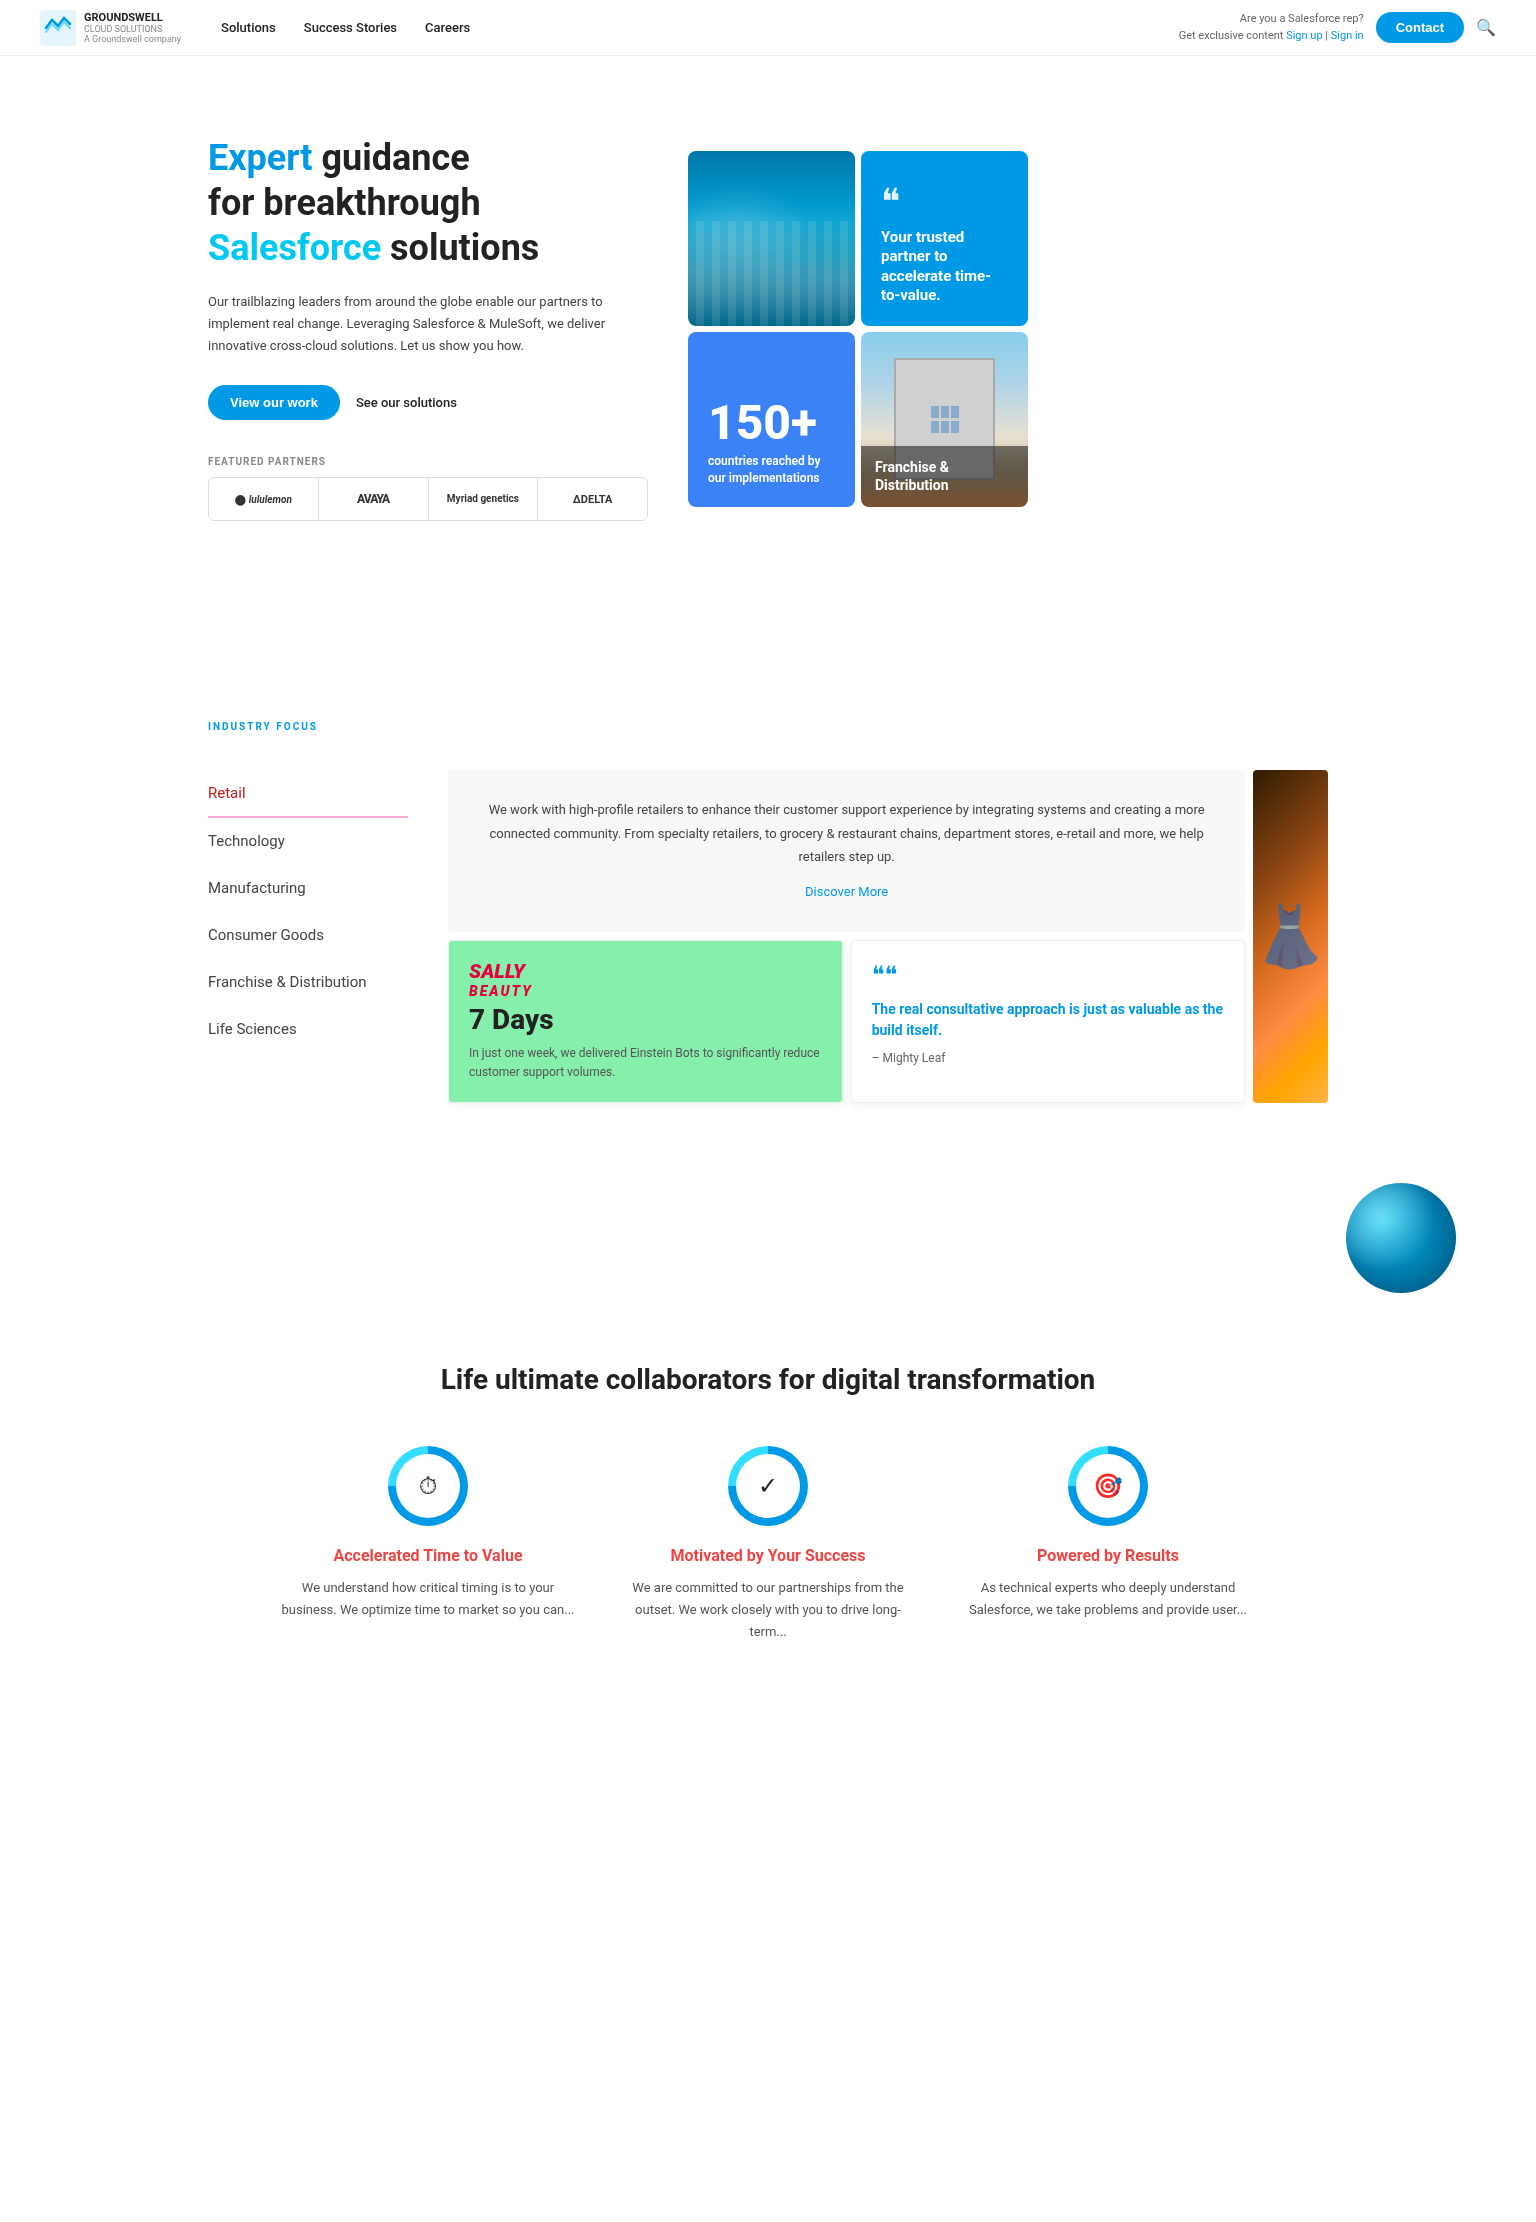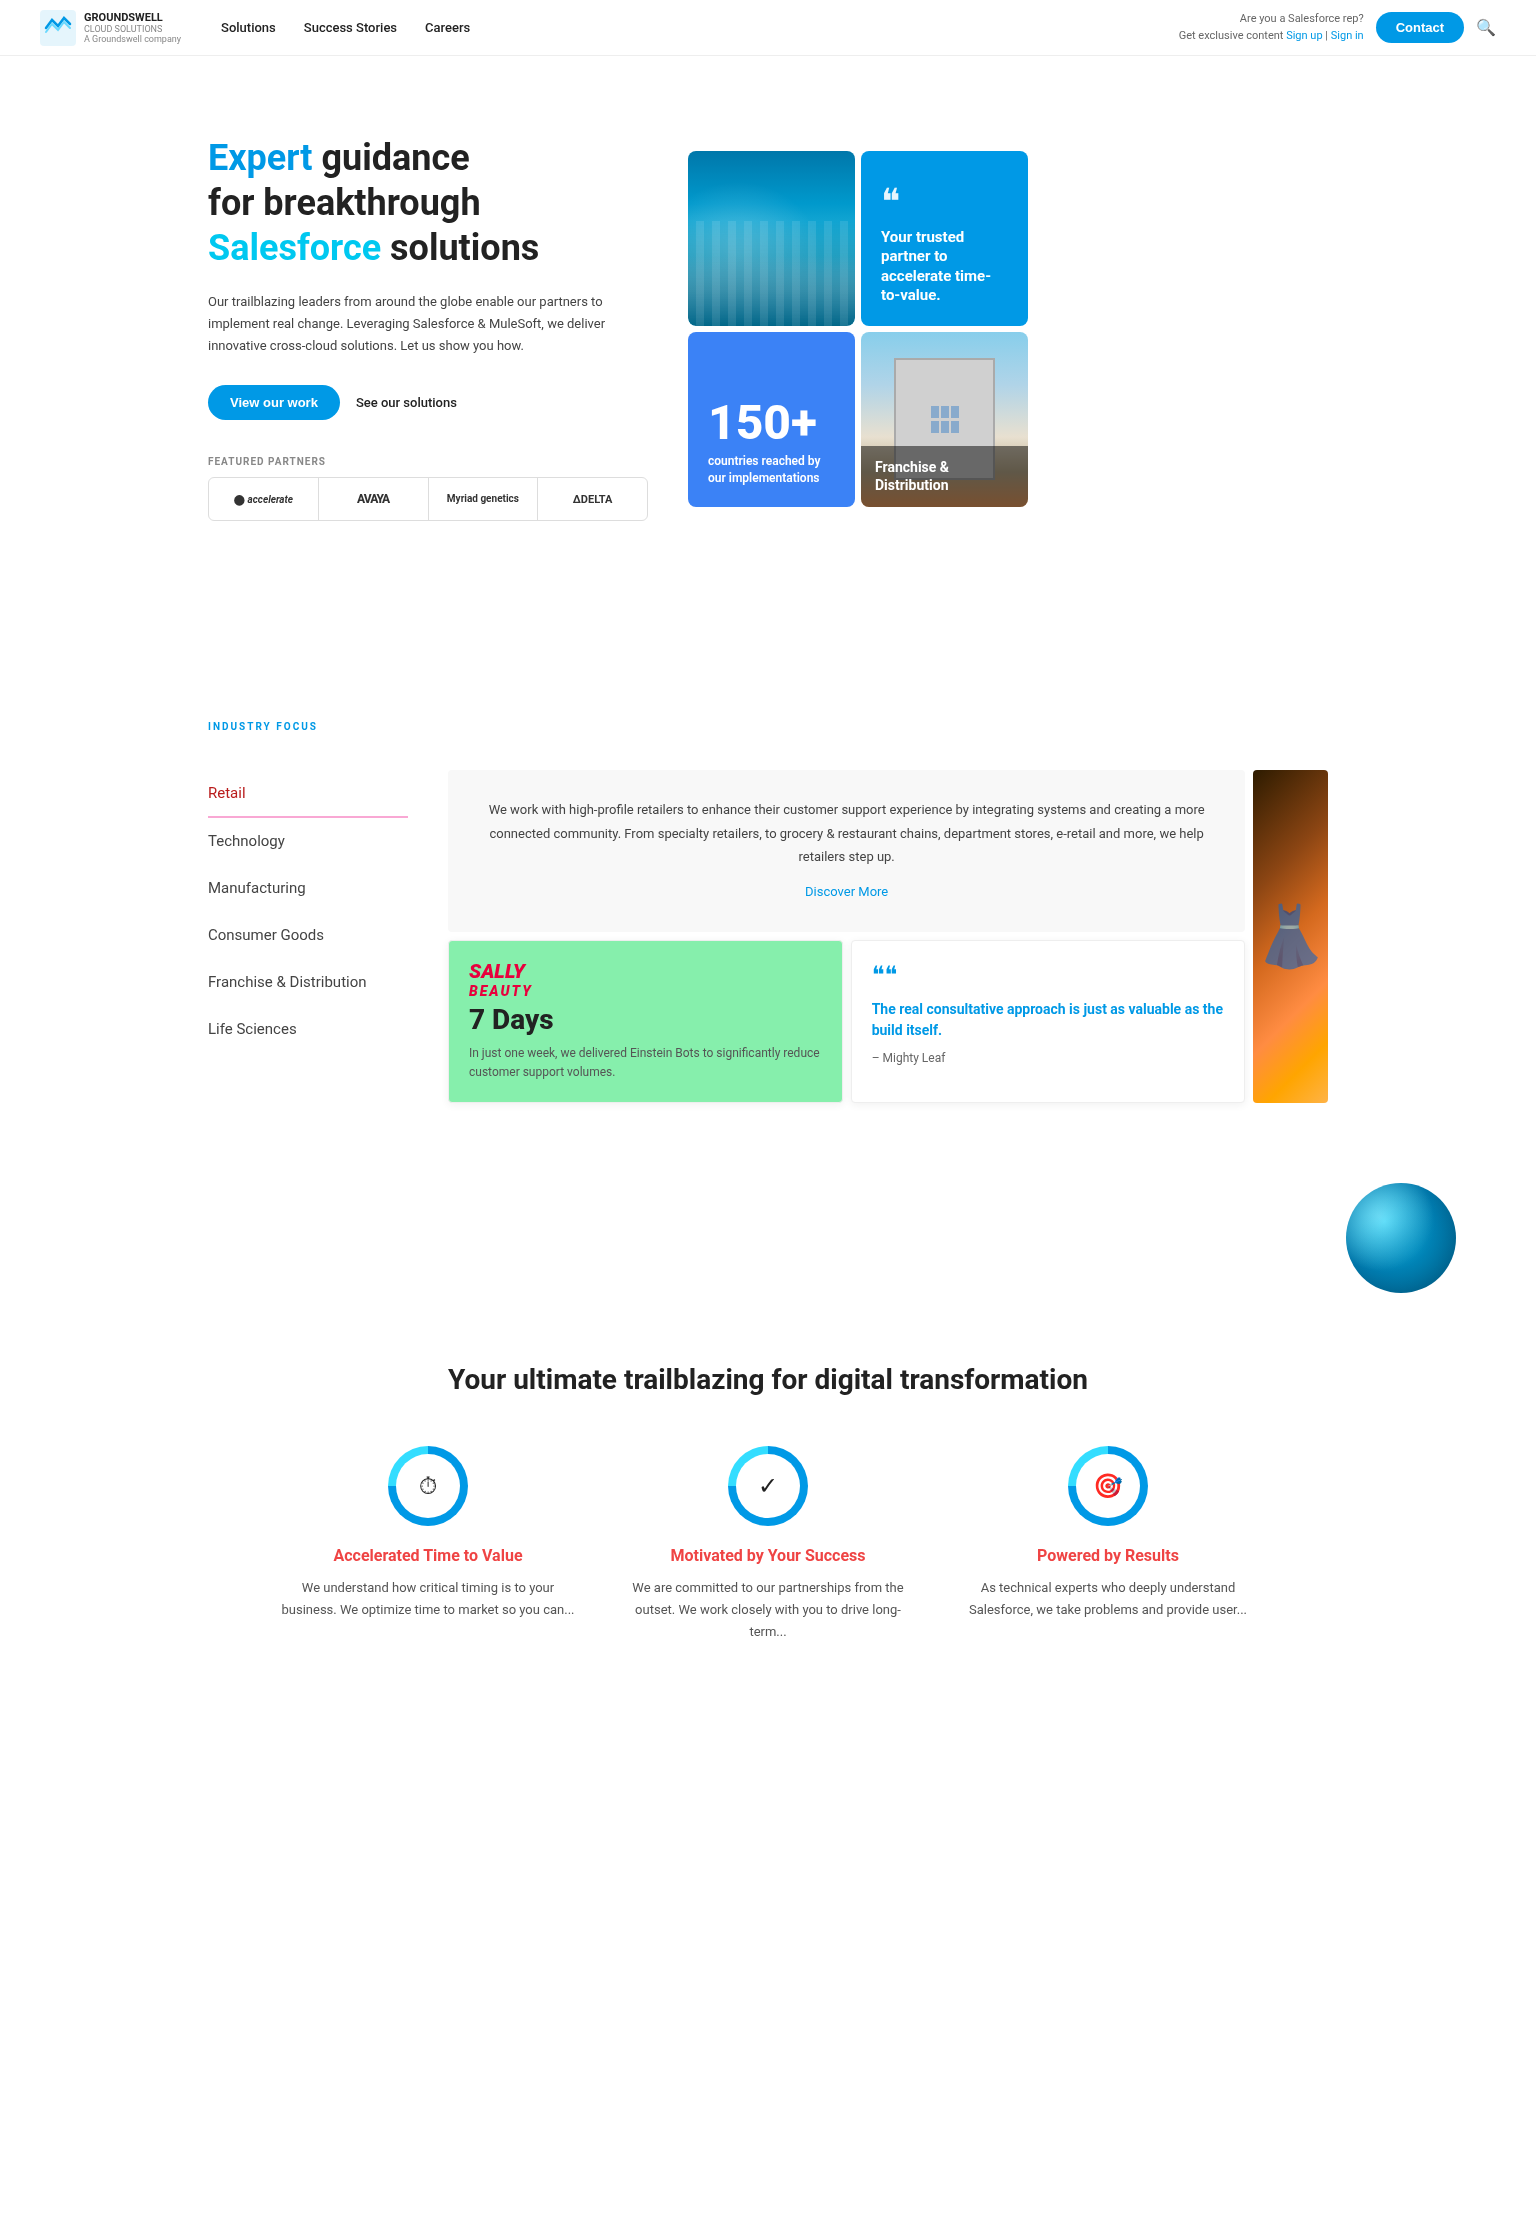--- a/index.html
+++ b/index.html
@@ -173,21 +173,21 @@
         <span class="highlight-blue">Expert</span><span> guidance<br>for breakthrough<br></span><span class="highlight-cyan">Salesforce</span><span> solutions</span>
       </h1>
       <p class="hero-desc">Our trailblazing leaders from around the globe enable our partners to implement real change. Leveraging Salesforce &amp; MuleSoft, we deliver innovative cross-cloud solutions. Let us show you how.</p>
       <div class="hero-buttons">
         <button class="btn-primary">View our work</button>
         <a class="btn-link">See our solutions</a>
       </div>
       <div class="featured-partners-label">FEATURED PARTNERS</div>
       <div class="partners-grid">
         <div class="partner-logo">
-          <span style="font-size:10px;">⬤</span>&nbsp;<span style="font-size:10px; font-style:italic;">accelerate</span>
+          <span style="font-size:10px;">⬤</span>&nbsp;<span style="font-size:10px; font-style:italic;">lululemon</span>
         </div>
         <div class="partner-logo">
           <span style="font-size:12px; font-weight:800; letter-spacing:-1px;">AVAYA</span>
         </div>
         <div class="partner-logo">
           <span style="font-size:10px; text-align:center; line-height:1.2;">Myriad genetics</span>
         </div>
         <div class="partner-logo">
           <span style="font-size:11px; font-weight:700;">ΔDELTA</span>
         </div>
@@ -283,21 +283,21 @@
 </section>
 
 <div style="position:relative; height:80px; overflow:visible;">
   <div style="position:absolute; right:80px; bottom:-30px; width:110px; height:110px; border-radius:50%; background: radial-gradient(circle at 35% 35%, #33ddff, #0077aa, #004466); overflow:hidden; z-index:10;">
     <div style="width:100%; height:100%; background: radial-gradient(circle at 30% 30%, rgba(255,255,255,0.3) 0%, transparent 50%), radial-gradient(circle at 60% 60%, rgba(0,150,200,0.5) 0%, transparent 60%);"></div>
   </div>
 </div>
 
 <section style="background:#fff; margin-top:40px;">
   <div class="collab-section">
-    <h2 class="collab-title">Your ultimate trailblazing for digital transformation</h2>
+    <h2 class="collab-title">Life ultimate collaborators for digital transformation</h2>
     <div class="collab-cards">
 
       <div class="collab-card">
         <div class="icon-circle-bg">
           <span class="icon-inner">⏱</span>
         </div>
         <div class="collab-card-title">Accelerated Time to Value</div>
         <p class="collab-card-desc">We understand how critical timing is to your business. We optimize time to market so you can...</p>
       </div>
 

